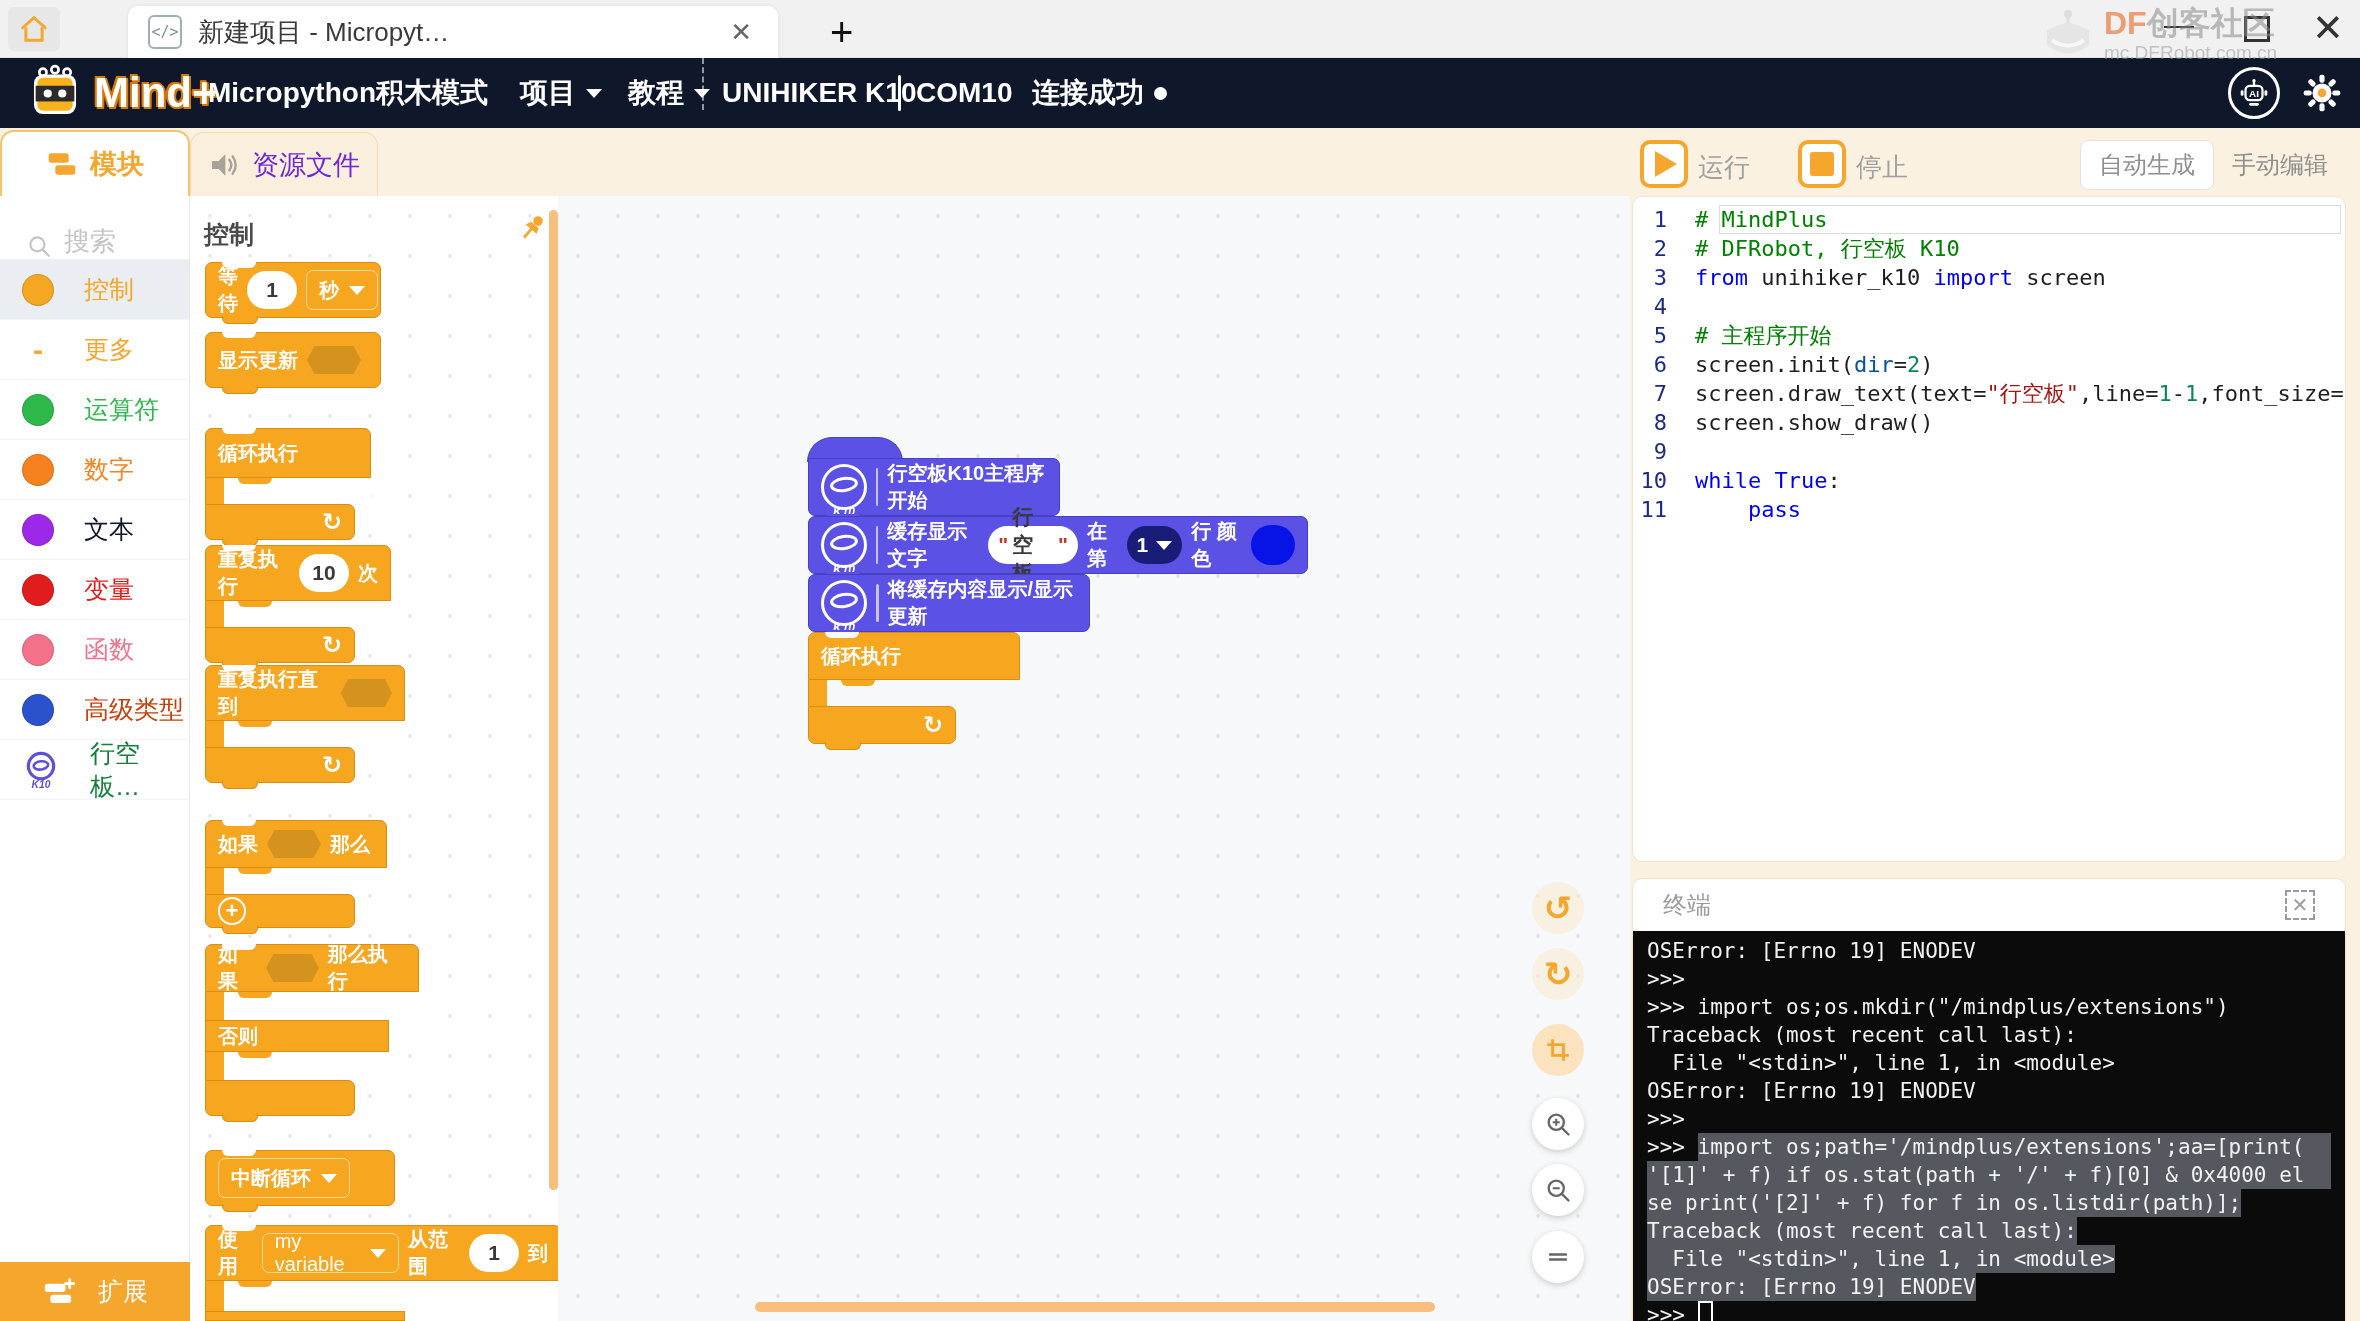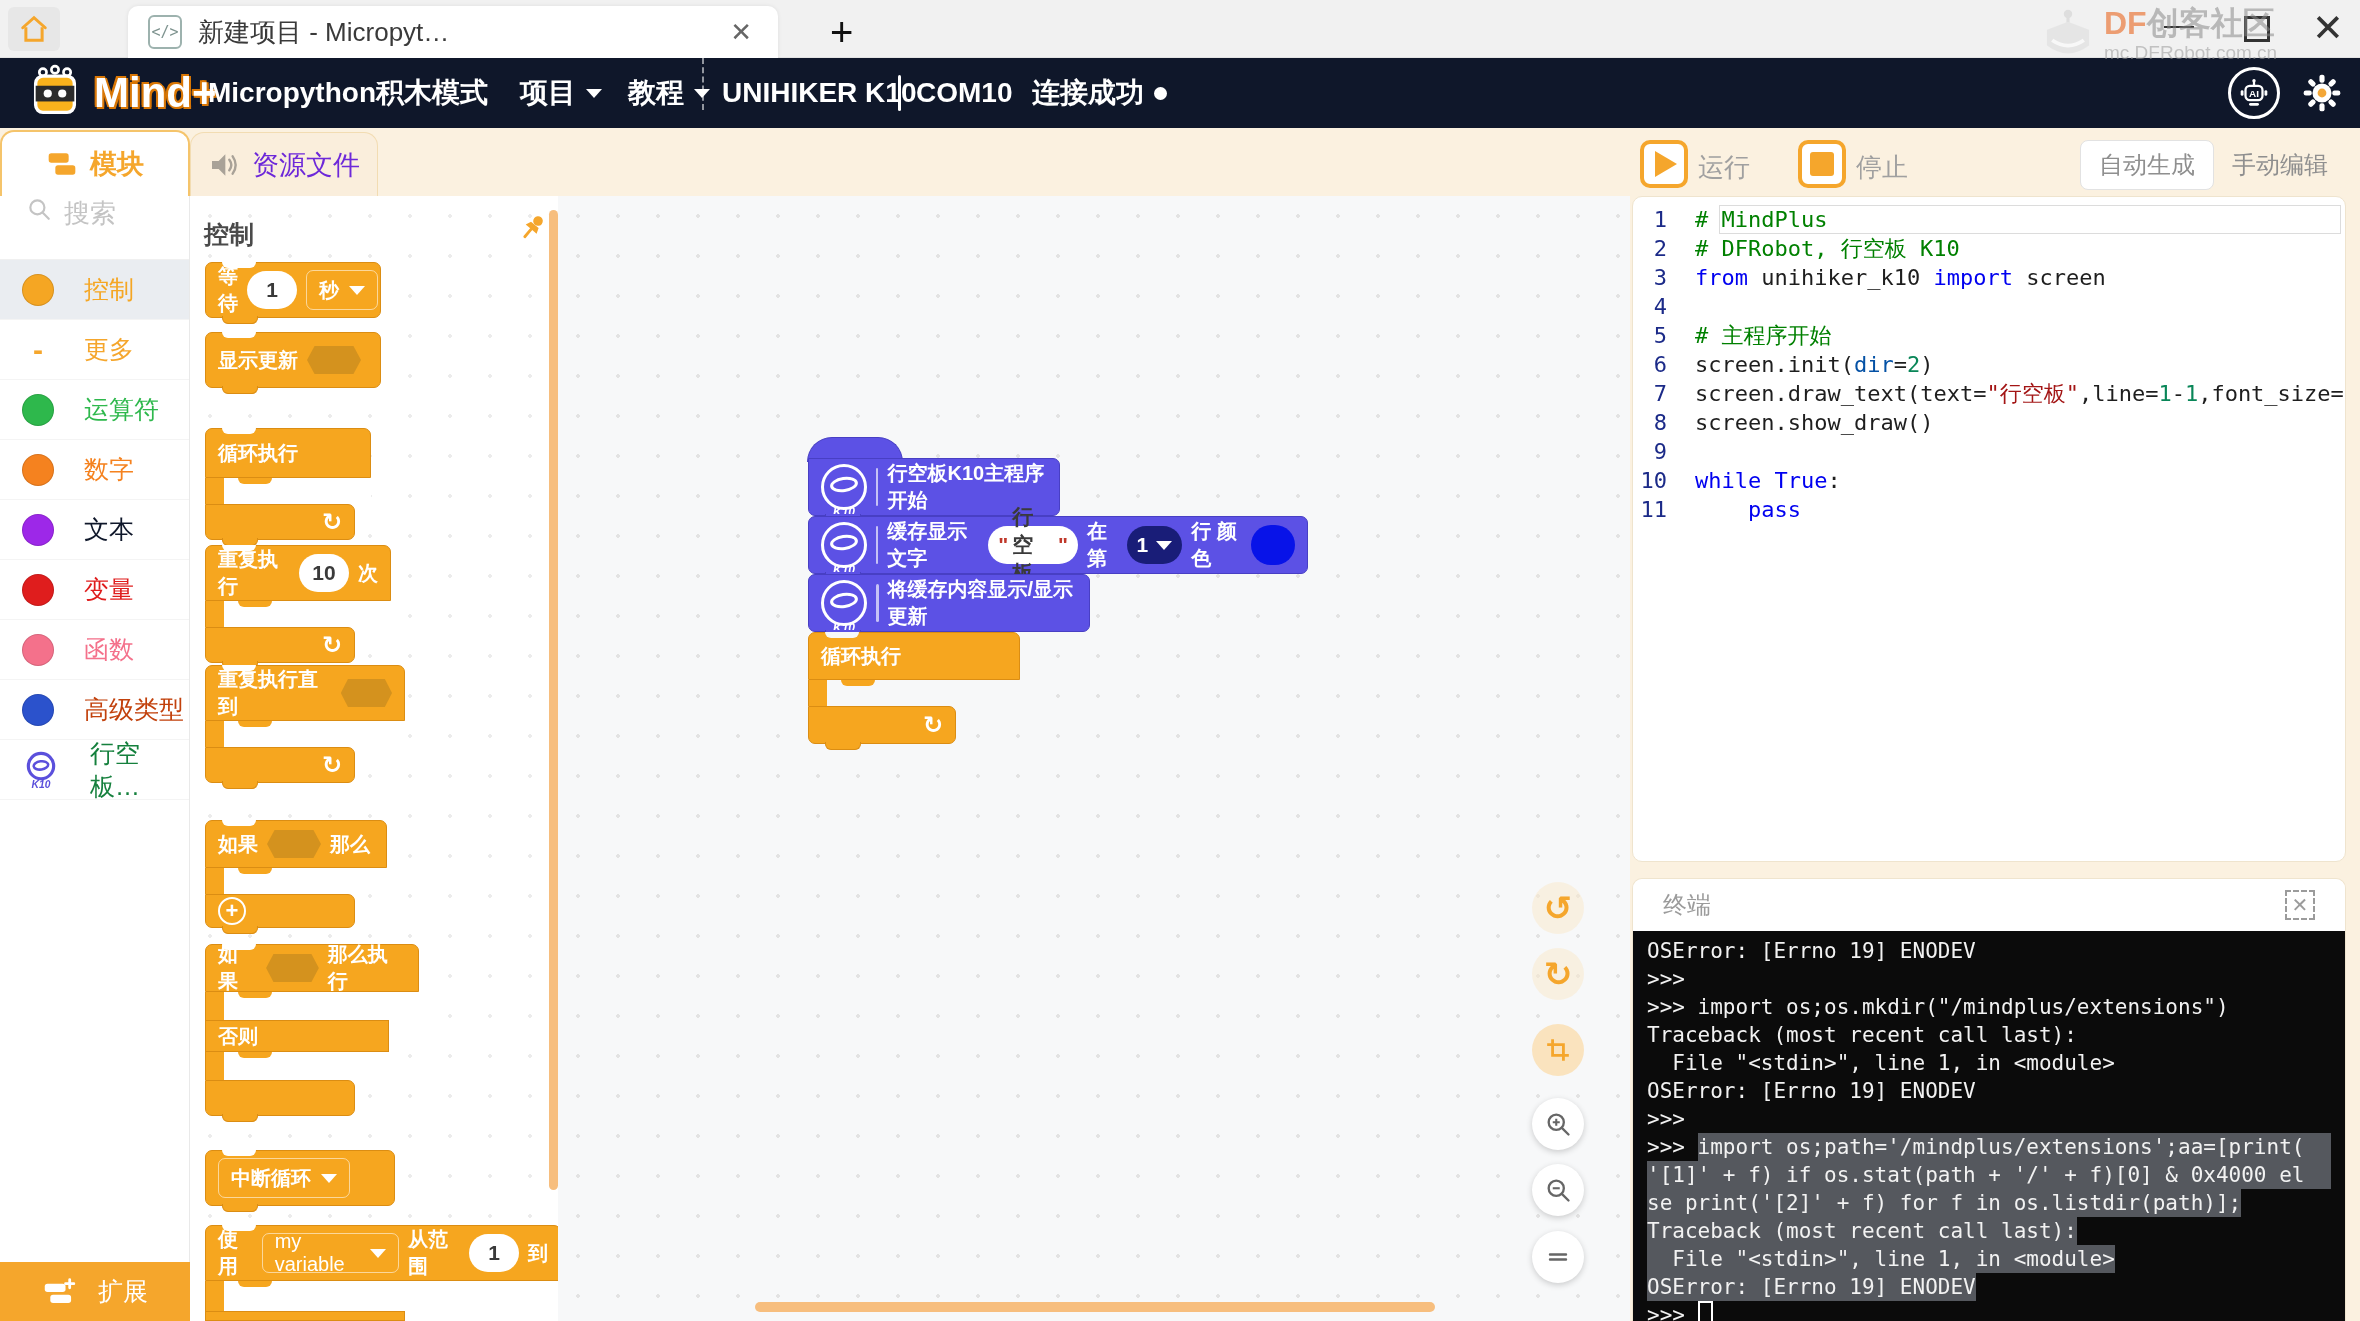--- a/index.html
+++ b/index.html
@@ -42,21 +42,21 @@
   #tabrow { left:0; top:128px; width:1630px; height:68px; background:#FBF1E0; }
   #tab-modules { left:0; top:2px; width:190px; height:66px; background:#fff; border:2px solid #F5C46B; border-bottom:none;
     border-radius:14px 14px 0 0; display:flex; align-items:center; justify-content:center; gap:12px;
     color:#F5A62C; font-size:27px; font-weight:bold; }
   #tab-resources { left:190px; top:4px; width:188px; height:64px; background:#FAEEDC; border:1px solid #F2DCB2; border-bottom:none;
     border-radius:14px 14px 0 0; display:flex; align-items:center; justify-content:center; gap:12px;
     color:#6d28d9; font-size:27px; }
 
   
   #sidebar { left:0; top:196px; width:190px; height:1125px; background:#fff; border-right:1px solid #E9E9E9; }
-  #searchbox { display:flex; align-items:flex-start; gap:12px; height:64px; padding:0 26px; border-bottom:1px solid #F0F0F0; }
+  #searchbox { display:flex; align-items:flex-end; gap:12px; height:64px; padding:0 26px; border-bottom:1px solid #F0F0F0; }
   #searchbox span { color:#C4C4C4; font-size:26px; }
   .catrow { position:relative; height:60px; display:flex; align-items:center; padding-left:22px; gap:30px;
     border-bottom:1px solid #F4F4F4; font-size:25px; }
   .catrow.sel { background:#EAEDF1; }
   .catdot { width:32px; height:32px; border-radius:50%; flex:none; }
   .catdash { width:32px; text-align:center; font-size:30px; font-weight:bold; flex:none; }
   #ext-btn { left:0; top:1066px; width:190px; height:59px; background:#F5A62C; color:#fff; font-size:25px;
     display:flex; align-items:center; justify-content:center; gap:20px; }
 
   

